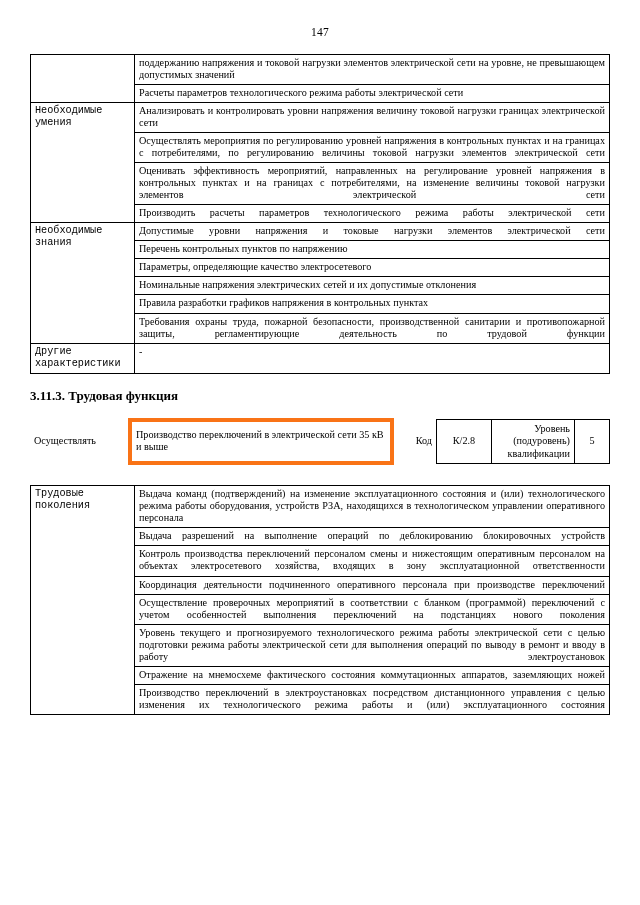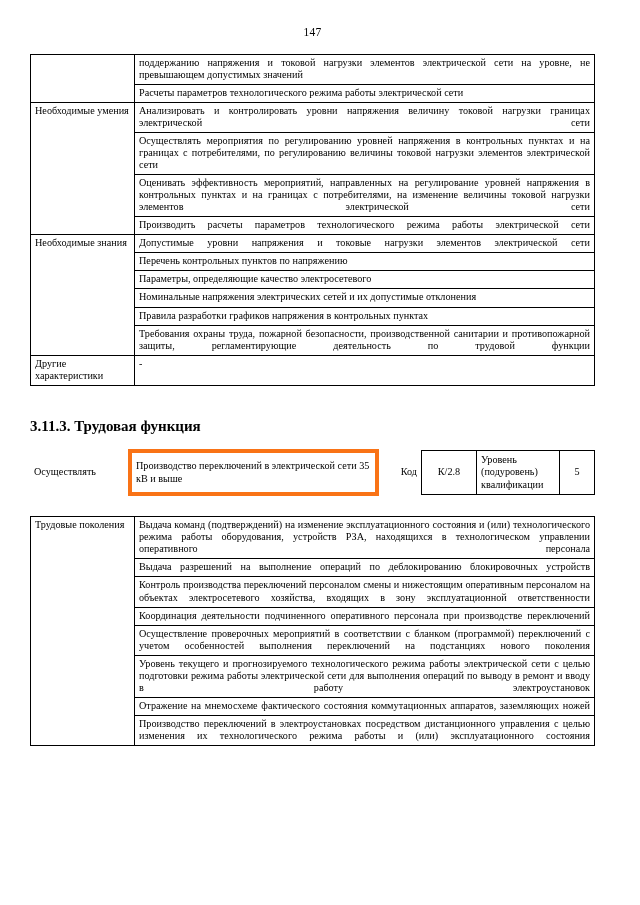--- a/index.html
+++ b/index.html
@@ -12,21 +12,21 @@
     height: 905px;
     font-family: "Liberation Serif", serif;
     color: #000000;
     position: relative;
     overflow: hidden;
   }
   .page {
     width: 640px;
     height: 905px;
     box-sizing: border-box;
-    padding: 26px 45px 20px 30px;
+    padding: 26px 30px 20px 30px;
     position: relative;
   }
   .page-number {
     text-align: center;
     font-size: 11.5px;
     margin-bottom: 16px;
     letter-spacing: 0.3px;
   }
   table.doc {
     border-collapse: collapse;
@@ -38,33 +38,34 @@
     vertical-align: top;
     padding: 2px 4px 3px 4px;
     font-size: 10.2px;
     line-height: 1.18;
     text-align: justify;
     hyphens: auto;
   }
   td.label {
     width: 95px;
     text-align: left;
+    font-family: Liberation Mono, monospace;
   }
   .just {
     text-align: justify;
     text-align-last: left;
   }
   .stretch {
     text-align: justify;
     text-align-last: justify;
   }
   h3.section {
-    font-size: 15px;
+    font-size: 13px;
     font-weight: bold;
-    margin: 32px 0 14px 0;
+    margin: 14px 0 14px 0;
     font-family: "Liberation Serif", serif;
   }
   
   table.fn {
     border-collapse: collapse;
     width: 100%;
     table-layout: fixed;
     margin-bottom: 20px;
   }
   table.fn td {
@@ -91,21 +92,21 @@
     text-align: right;
   }
   td.fn-code {
     border: 1px solid #000;
     width: 46px;
     text-align: center;
   }
   td.fn-levellabel {
     border: 1px solid #000;
     width: 74px;
-    text-align: left;
+    text-align: right;
     font-size: 9.4px;
     line-height: 1.15;
   }
   td.fn-level {
     border: 1px solid #000;
     width: 26px;
     text-align: center;
   }
 </style>
 </head>

